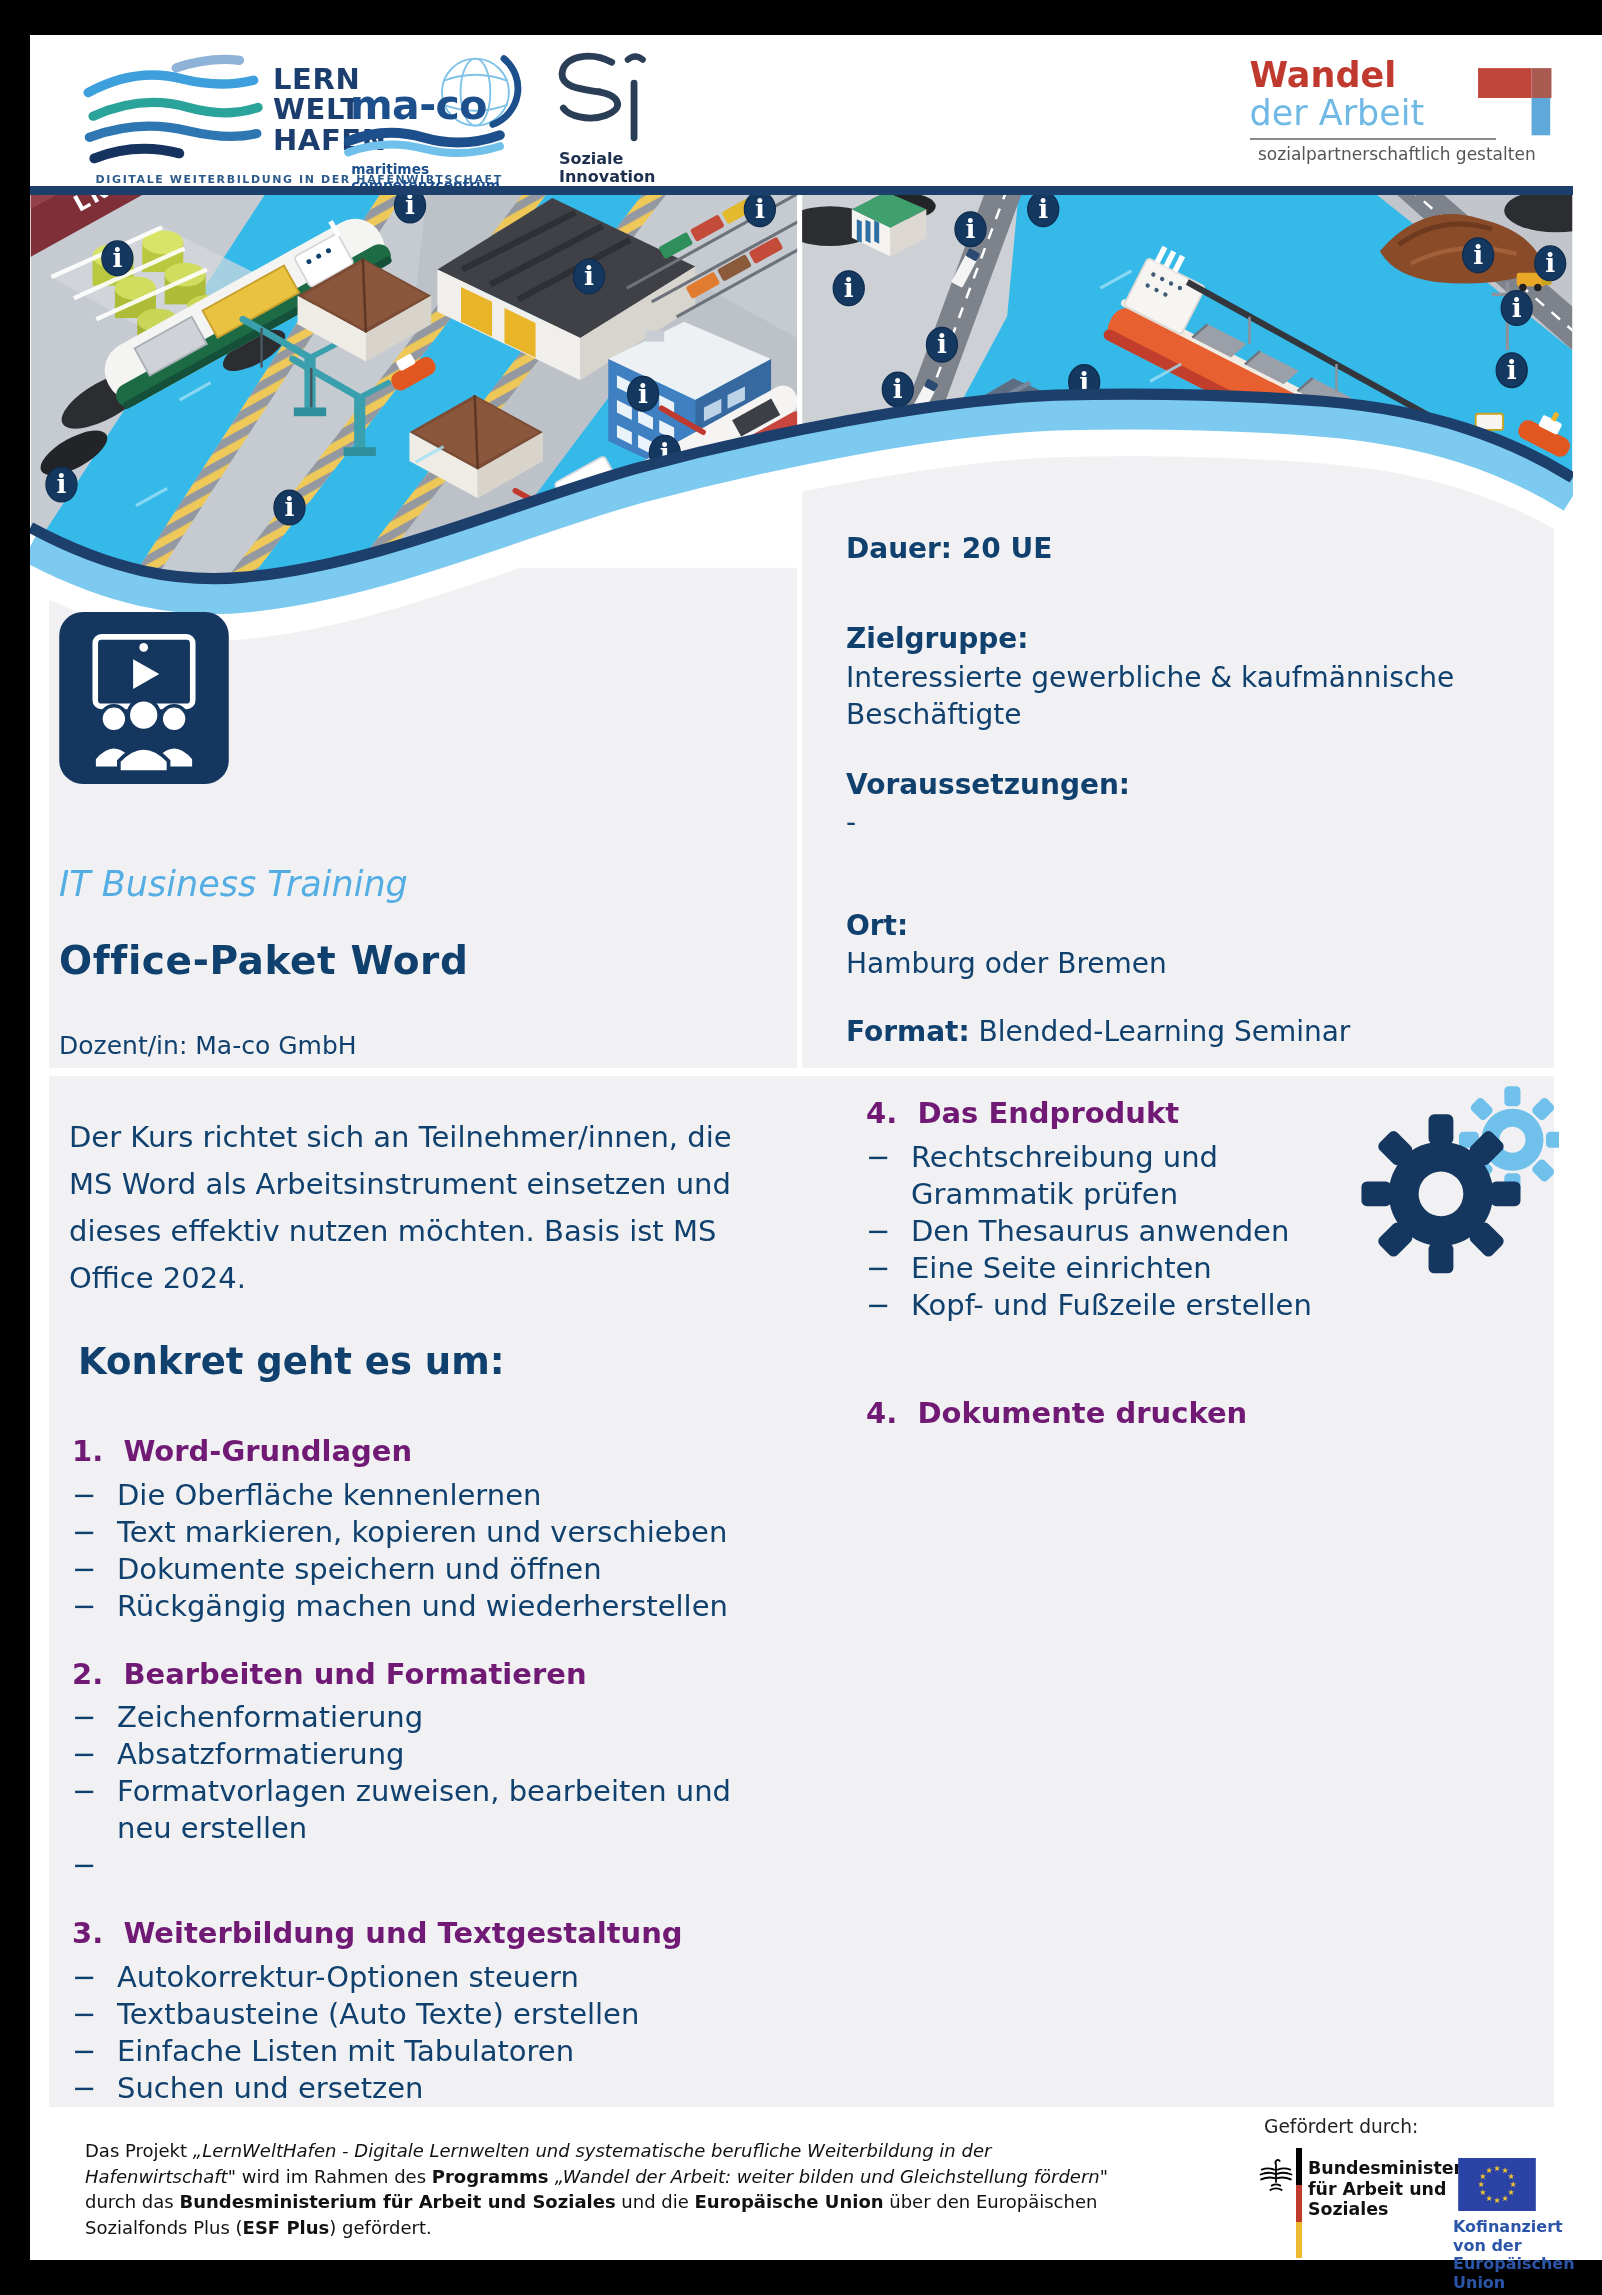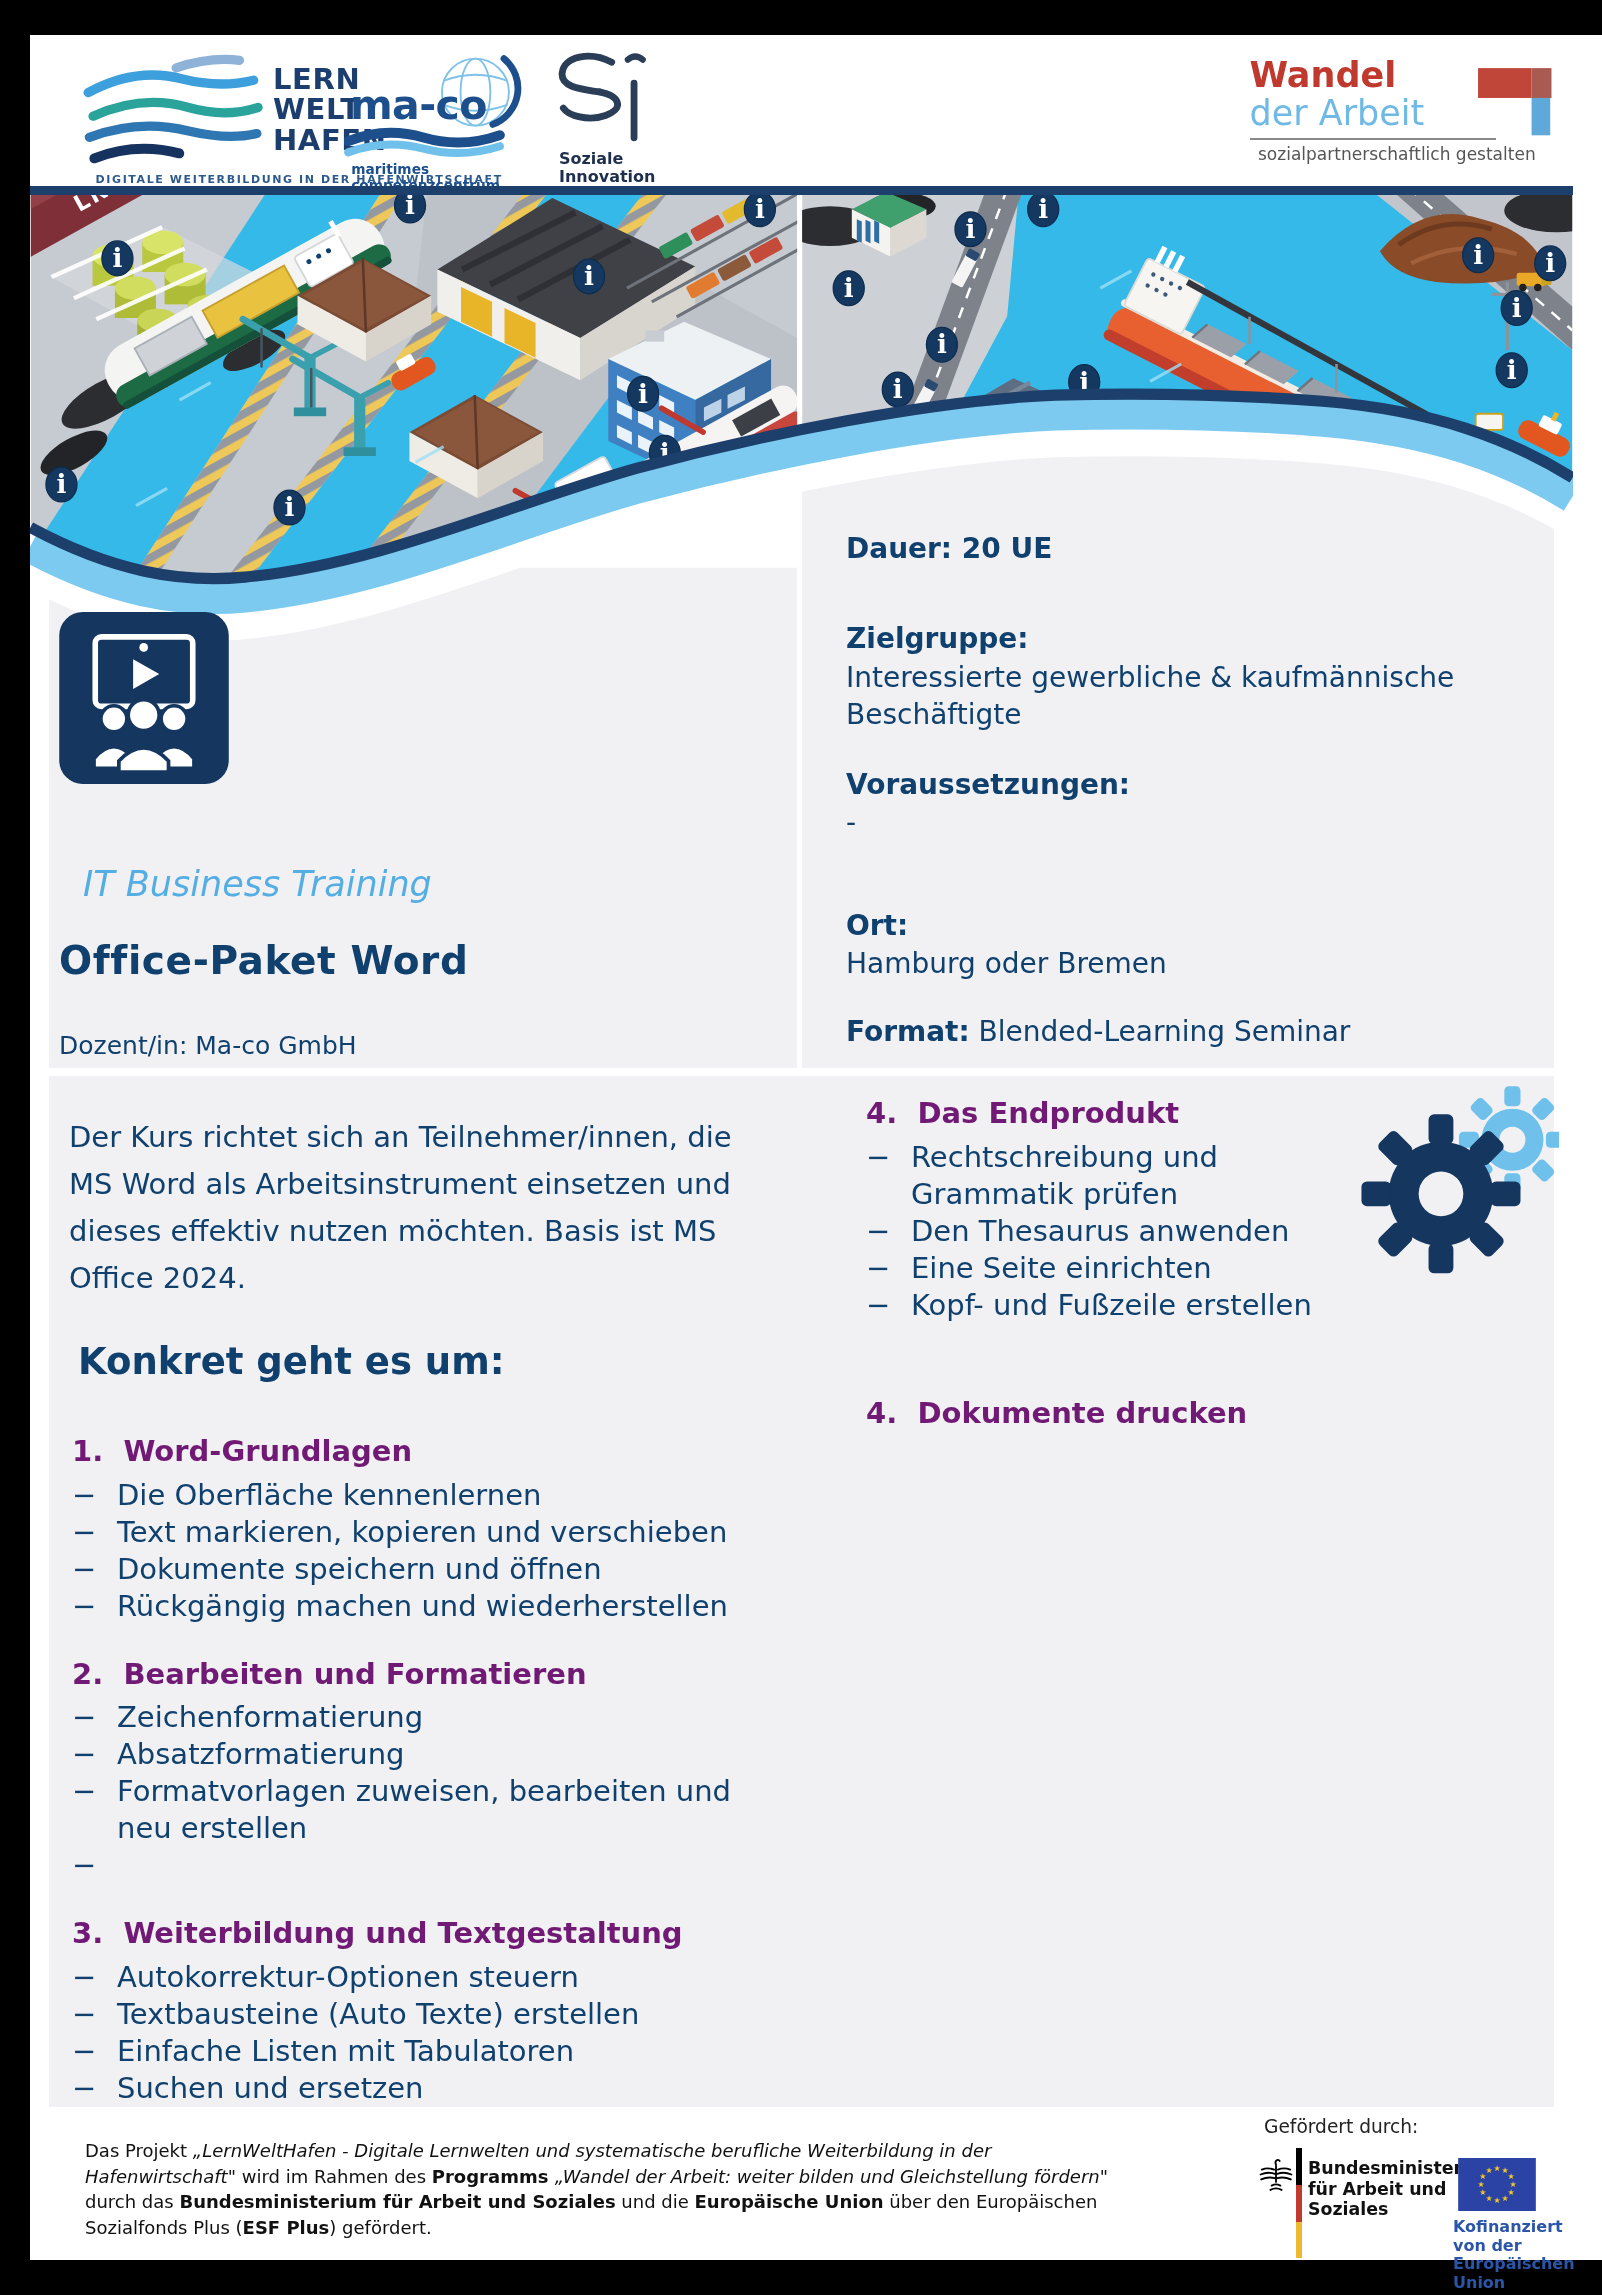--- a/index.html
+++ b/index.html
@@ -4,21 +4,21 @@
 <style>
   html,body{margin:0;padding:0;background:#000;}
   .stage{position:relative;width:1602px;height:2295px;background:#000;overflow:hidden;
          font-family:"DejaVu Sans","Liberation Sans",sans-serif;}
   .page{position:absolute;left:30px;top:35px;width:1543px;height:2225px;background:#ffffff;padding-left:39px;}
   .abs{position:absolute;}
   .b{font-weight:bold;}
   .i{font-style:italic;}
   .rule{position:absolute;left:0;top:151px;width:1543px;height:9.3px;background:#1d3f6c;}
   .panel{position:absolute;background:#f1f1f3;}
-  .cat{font-size:35px;font-style:italic;color:#54aee4;margin-left:24px;}
+  .cat{font-size:35px;font-style:italic;color:#54aee4;}
   .title{font-size:39px;font-weight:bold;color:#10406e;letter-spacing:0.6px;}
   .lect{font-size:25px;color:#10406e;}
   .info{font-size:28px;color:#10406e;line-height:36px;white-space:nowrap;}
   .body-t{font-size:29px;color:#10406e;line-height:47px;white-space:nowrap;}
   .h-konkret{font-size:37px;font-weight:bold;color:#10406e;}
   .sec-h{font-size:29px;font-weight:bold;color:#701a75;margin:0 0 8.7px 0;}
   .sec{margin-bottom:32px;}
   ul.items{list-style:none;margin:0;padding:0;}
   ul.items li{display:flex;font-size:29px;color:#10406e;line-height:37px;}
   ul.items li .dash{width:45px;flex:0 0 45px;}

